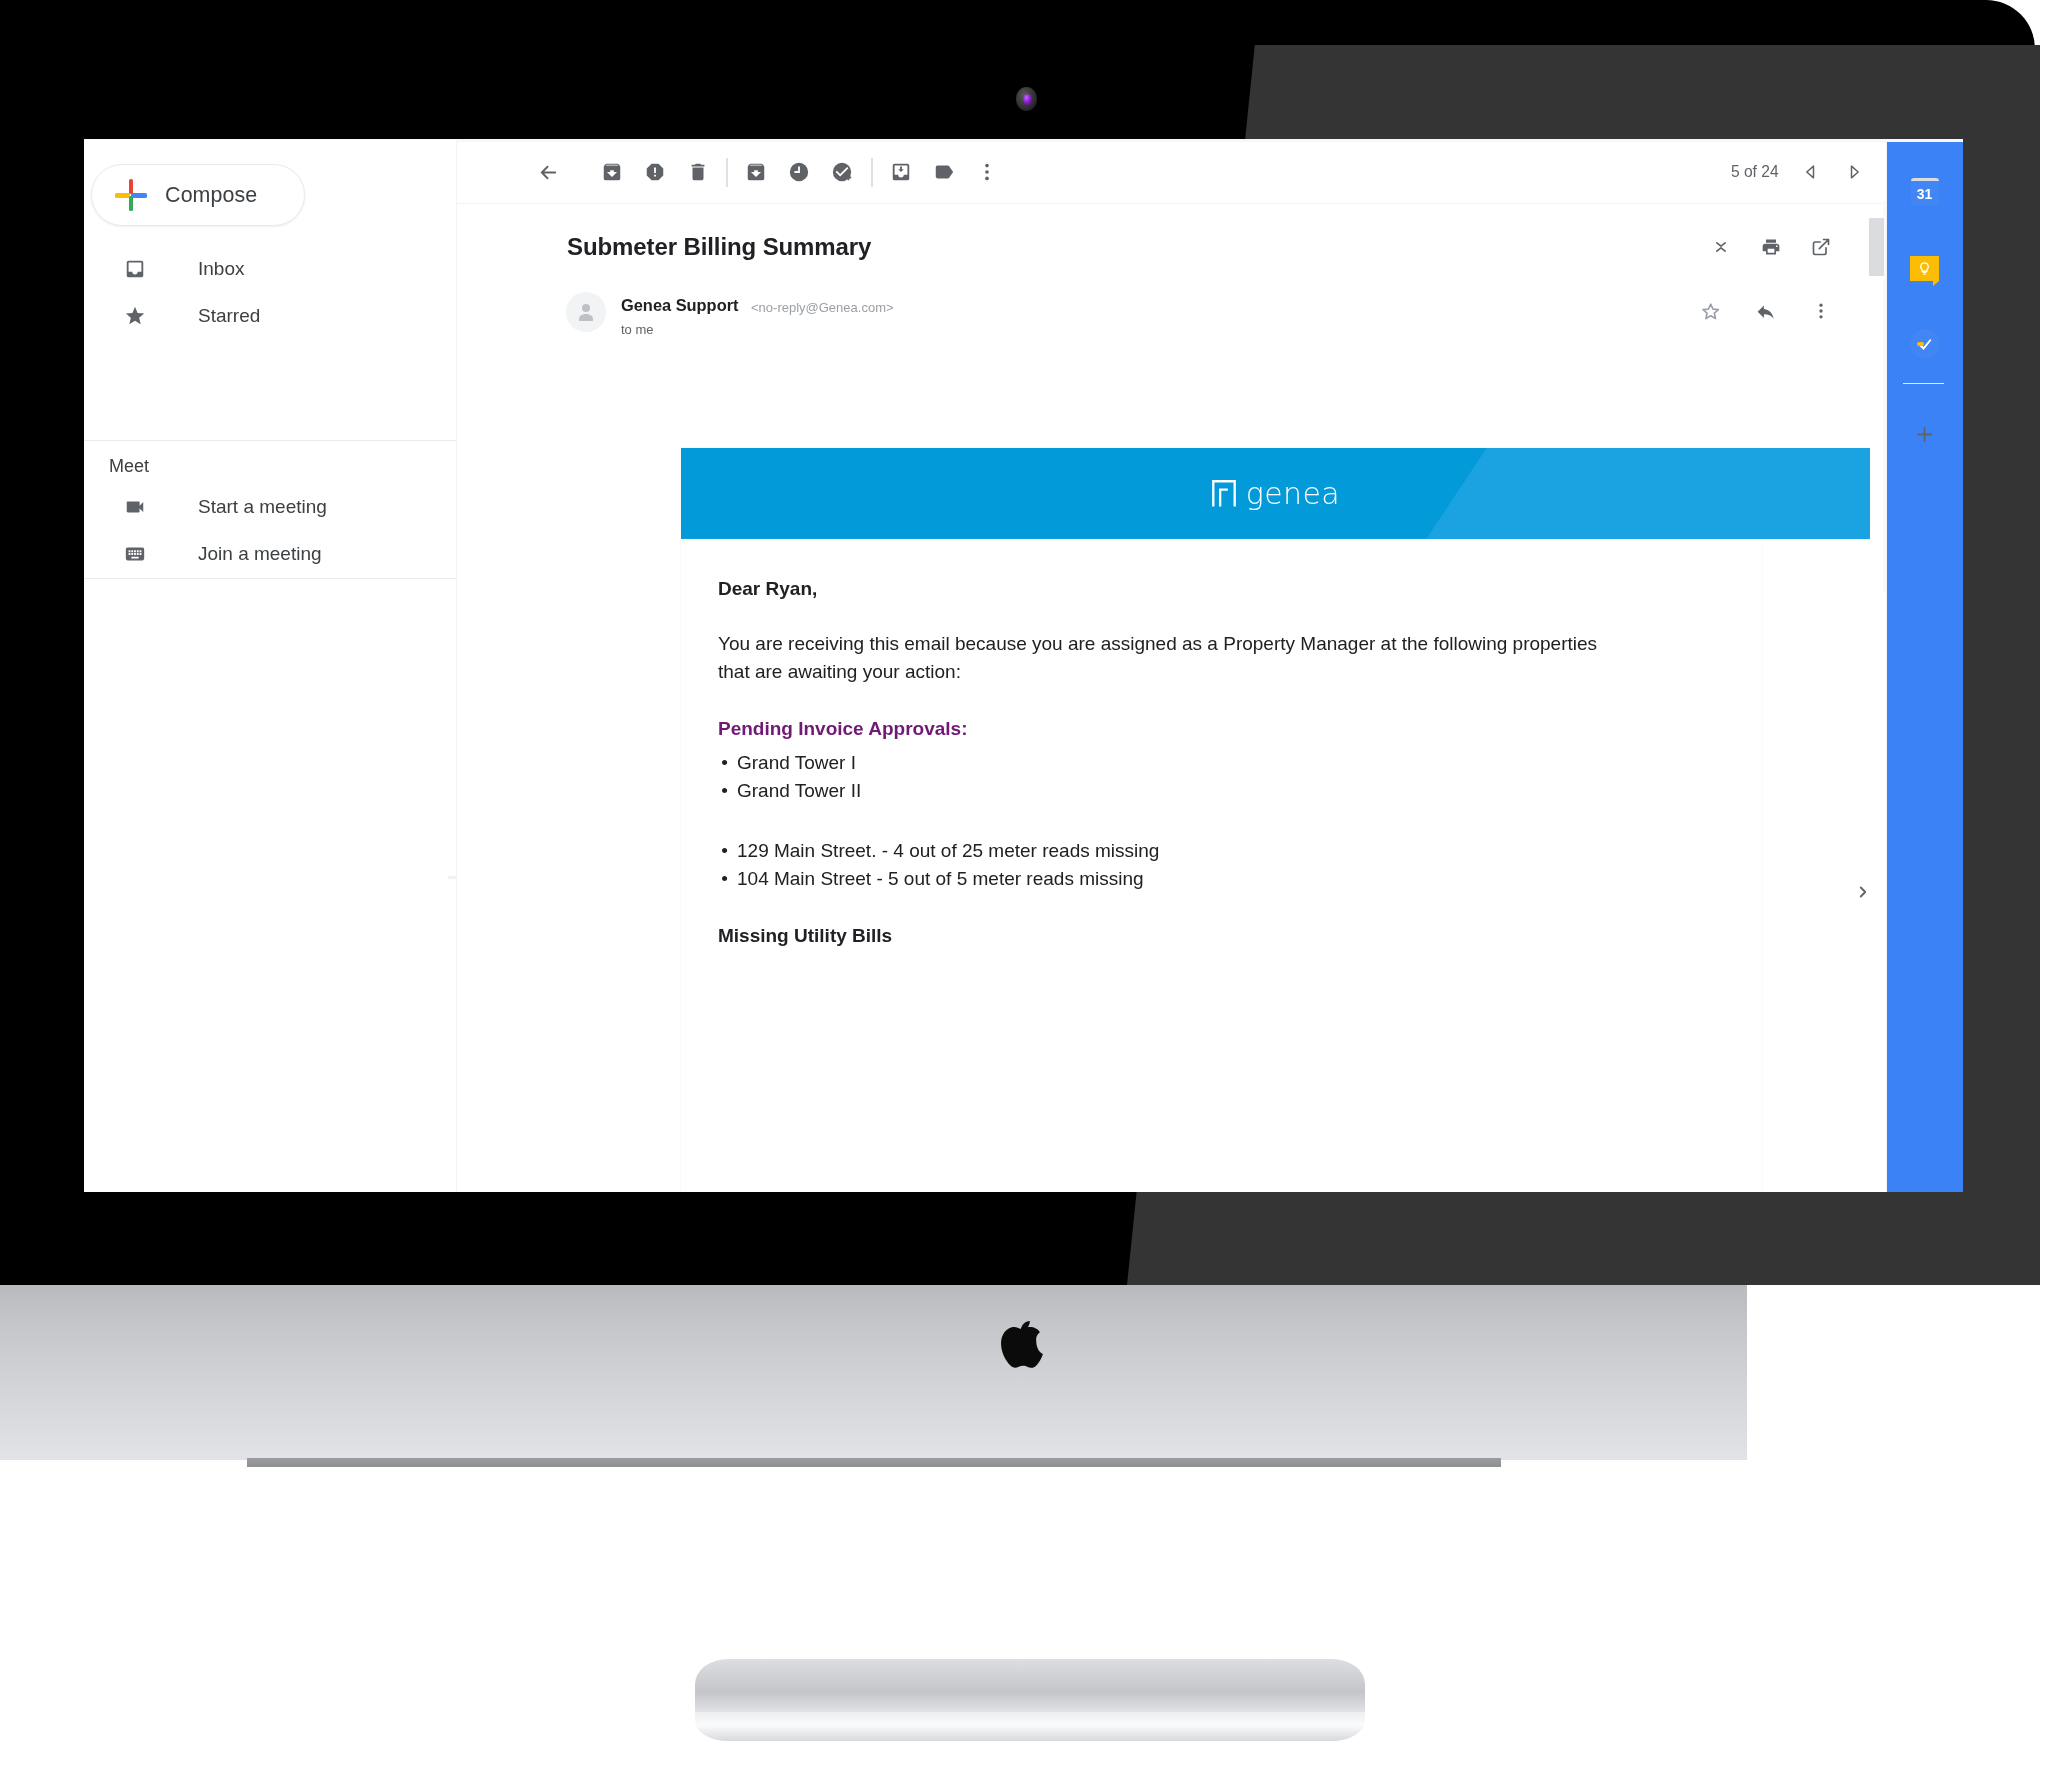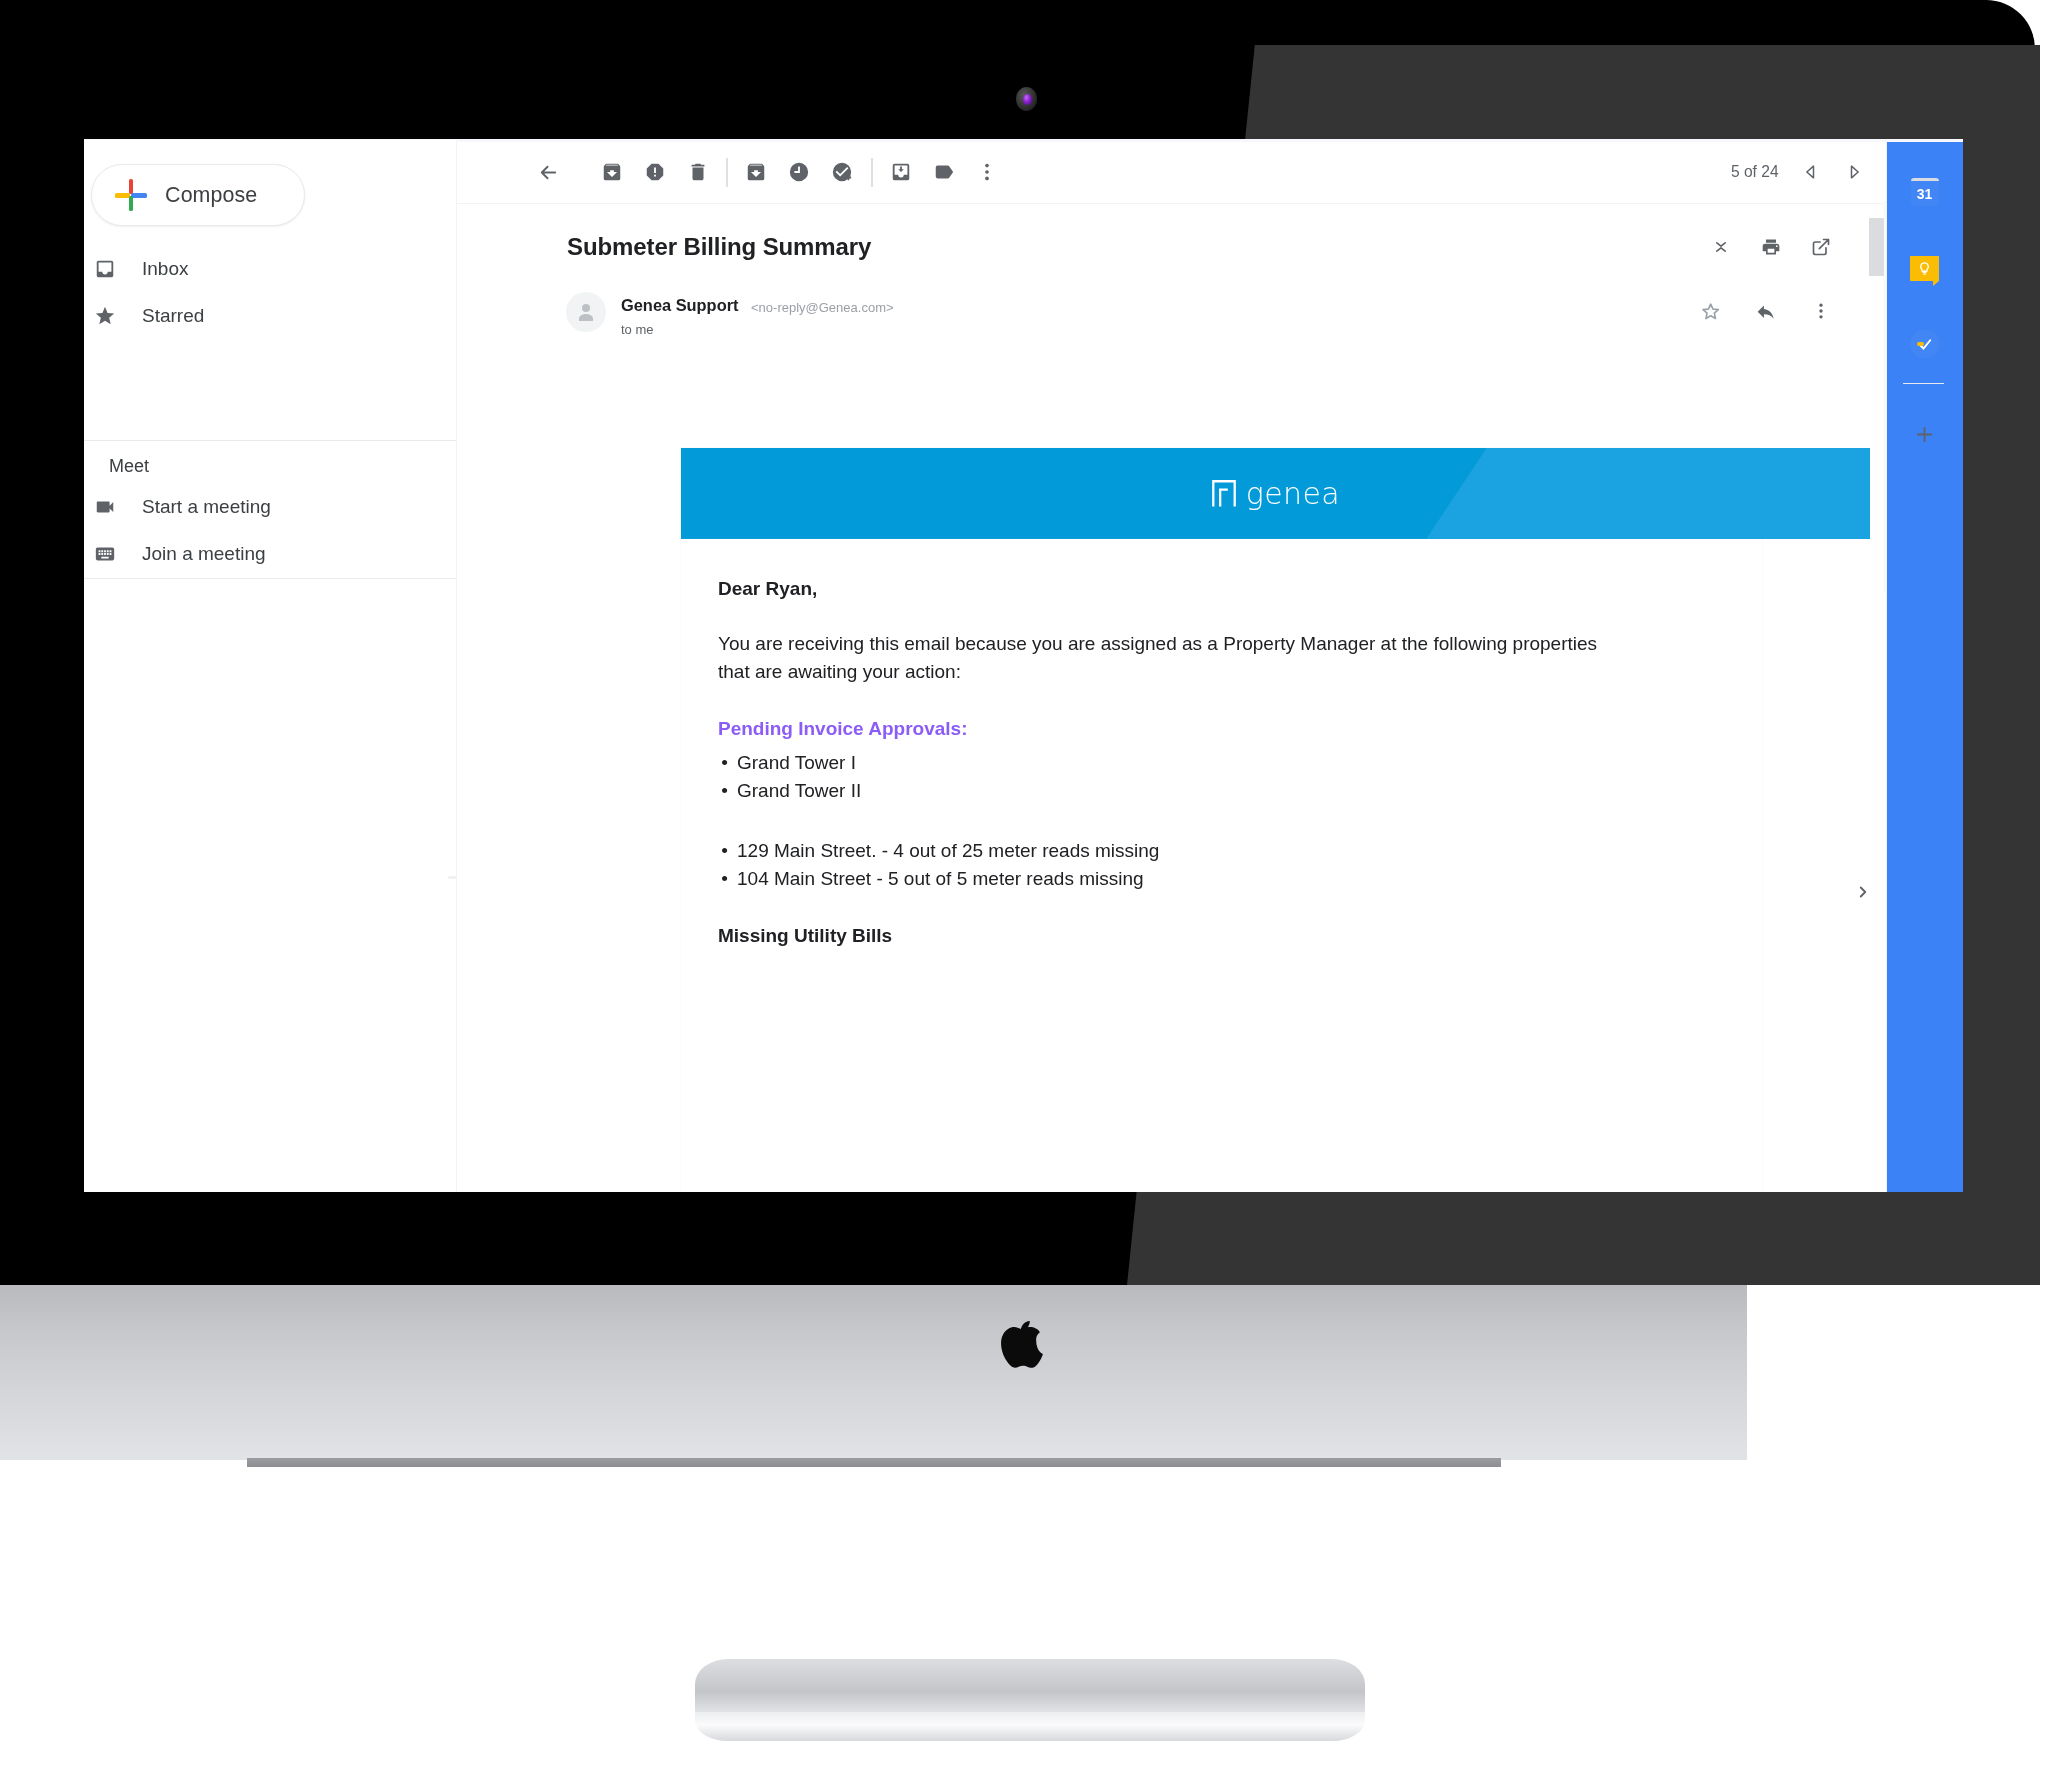--- a/index.html
+++ b/index.html
@@ -131,22 +131,22 @@
   .gplus .b { left: 17.7px; top: 15px; width: 15.6px; height: 4.5px; background: #4285f4; }
   .gplus .g { left: 15px; top: 17.7px; width: 4.5px; height: 15.6px; background: #34a853; }
   .compose-label {
     margin-left: 17.3px;
     font-size: 21.4px; color: #3c4043; letter-spacing: 0.1px;
   }
 
   .nav-list { position: absolute; left: 0; top: 105px; width: 372px; }
   .nav-item {
     height: 47px; display: flex; align-items: center;
-    padding-left: 10px; cursor: pointer;
-    border-top-right-radius: 24px; border-bottom-right-radius: 24px;
+    padding-left: 40px; cursor: pointer;
+    border-top-right-radius: 24px; border-bottom-right-radius: 24px; gap: 26px;
   }
   .nav-icon { width: 29px; flex: none; display: flex; align-items: center; justify-content: flex-start; }
   .nav-label { margin-left: 19px; font-size: 19px; color: #3c4043; }
 
   .nav-divider {
     position: absolute; left: 0; top: 300px;
     width: 372px; height: 1.2px; background: #e8eaed;
   }
   .meet-header {
     position: absolute; left: 25px; top: 316px;
@@ -257,21 +257,21 @@
   .email-body { padding: 39px 0 0 37px; }
   .greeting {
     font-size: 19px; font-weight: bold; color: #202124;
     margin-bottom: 30px;
   }
   .para {
     font-size: 19px; color: #202124; line-height: 1.48;
     max-width: 913px; margin-bottom: 32px;
   }
   .sec-head {
-    font-size: 19px; font-weight: bold; color: #8b5cf6; margin-bottom: 9px;
+    font-size: 19px; font-weight: bold; color: #701a75; margin-bottom: 9px;
   }
   .bullets { list-style: none; margin: 0 0 32px 0; padding: 0; }
   .bullets li {
     font-size: 19px; color: #202124; line-height: 1.48;
     padding-left: 19px; position: relative;
   }
   .bullets li::before {
     content: "•"; position: absolute; left: 3.3px; top: 0; color: #202124;
   }
   .sec-head-last { font-size: 19px; font-weight: bold; color: #202124; }

